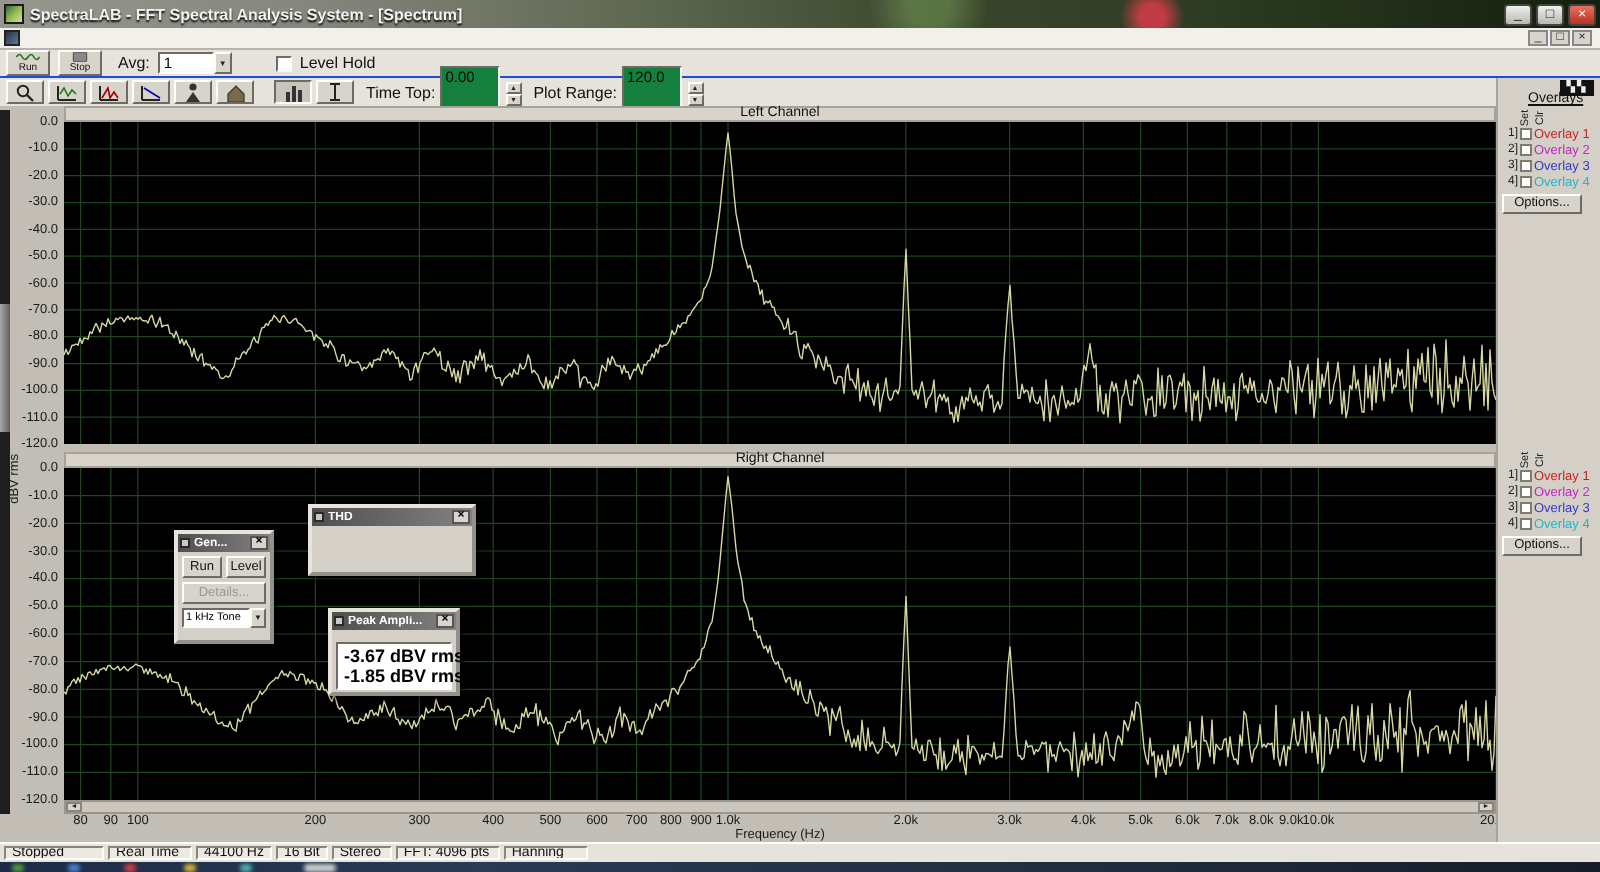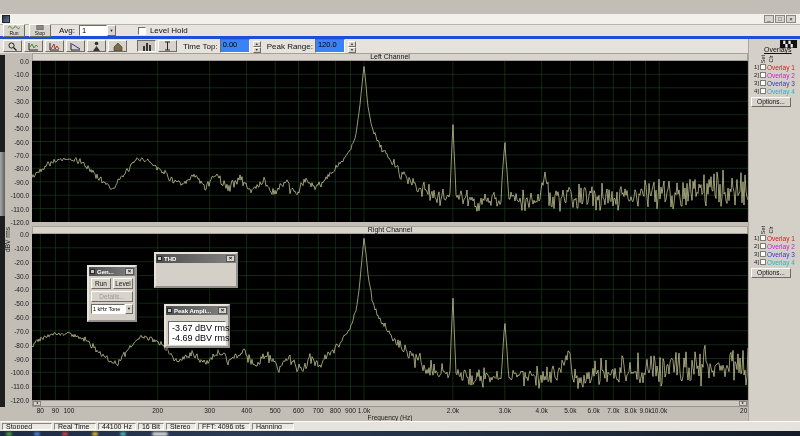--- a/index.html
+++ b/index.html
@@ -21,35 +21,35 @@
 
   
   .menubar{position:absolute;top:14px;left:0;right:0;height:11px;background:#f2f0ea;border-bottom:1px solid #b8b4ac;
     display:flex;align-items:center;padding:0 2px;font-size:8px;color:#111}
   .micon{width:8px;height:8px;background:linear-gradient(135deg,#234,#679);border:1px solid #222;margin-right:3px}
   .menu-item{padding:0 4px;white-space:nowrap}
   .mdibtns{margin-left:auto;display:flex;gap:1px;margin-right:2px}
   .mdib{width:10px;height:8px;background:#d8d4cc;border:1px solid #888;font-size:6px;line-height:6px;text-align:center;color:#222}
 
   
-  .toolbar1{position:absolute;top:25px;left:0;right:0;height:14px;background:#e6e3dc;border-bottom:3px solid #1d4ed8;
+  .toolbar1{position:absolute;top:25px;left:0;right:0;height:14px;background:#e6e3dc;border-bottom:1px solid #1d4ed8;
     display:flex;align-items:center;gap:4px;padding:0 3px}
   .toolbar2{position:absolute;top:39px;left:0;width:748px;height:14px;background:#e6e3dc;
     display:flex;align-items:center;gap:2px;padding:0 3px}
   .raised{border:1px solid;border-color:#fdfdfa #6f6b63 #6f6b63 #fdfdfa;background:#d8d4cc}
   .tbtn{width:22px;height:13px;display:flex;flex-direction:column;align-items:center;justify-content:center;font-size:5px;color:#111}
   .ibtn{width:19px;height:12px;display:flex;align-items:center;justify-content:center}
   .ibtn.pressed{border-color:#6f6b63 #fdfdfa #fdfdfa #6f6b63;background:#c9c5bd}
   .tlabel{font-size:8px;color:#111;white-space:nowrap;margin-left:4px}
   .combo{display:flex;height:11px}
   .cval{width:28px;background:#fff;border:1px solid;border-color:#6f6b63 #fdfdfa #fdfdfa #6f6b63;font-size:7.5px;padding:0 2px;line-height:9px;color:#000}
   .carrow{width:9px;background:#d8d4cc;border:1px solid;border-color:#fdfdfa #6f6b63 #6f6b63 #fdfdfa;font-size:4px;line-height:9px;text-align:center;color:#222}
   .checkbox{width:8px;height:8px;background:#fff;border:1px solid;border-color:#6f6b63 #fdfdfa #fdfdfa #6f6b63}
   .cb-small{width:6px;height:6px;background:#fff;border:1px solid #807c74}
-  .field{width:30px;height:14px;background:#3b82f6;border:1px solid;border-color:#6f6b63 #fdfdfa #fdfdfa #6f6b63;font-size:7.5px;padding:0 2px;line-height:9px;color:#000}
+  .field{width:30px;height:26px;background:#15803d;border:1px solid;border-color:#6f6b63 #fdfdfa #fdfdfa #6f6b63;font-size:7.5px;padding:0 2px;line-height:9px;color:#000}
   .spin{width:8px;height:11px;display:flex;flex-direction:column;margin-left:1px}
   .spin span{flex:1;background:#d8d4cc;border:1px solid;border-color:#fdfdfa #6f6b63 #6f6b63 #fdfdfa;font-size:3.5px;line-height:4px;text-align:center;color:#222}
 
   
   .main{position:absolute;top:53px;left:0;width:748px;height:368px;background:#c2beb6}
   .vscroll{position:absolute;left:0;top:2px;width:5px;height:352px;background:#1e1e1e}
   .vthumb{position:absolute;left:0;width:5px;top:97px;height:64px;background:linear-gradient(90deg,#a8a8a8,#5f5f5f)}
   .ylabels{position:absolute;left:5px;width:26px}
   .ylab{position:absolute;right:2px;font-size:6.5px;color:#1a1a1a;transform:translateY(-50%);white-space:nowrap}
   .chstrip{position:absolute;left:32px;width:716px;height:8px;background:#d8d4cc;border:1px solid #a6a29a;
@@ -89,34 +89,43 @@
   .gbtn{flex:1;height:11px;font-size:6.5px;line-height:9px;text-align:center;color:#111}
   .gbtn.disabled{color:#999}
   .gcombo{display:flex;height:10px}
   .gcval{flex:1;background:#fff;border:1px solid;border-color:#6f6b63 #fdfdfa #fdfdfa #6f6b63;font-size:5.5px;line-height:8px;padding:0 1px;color:#000}
   .gcarrow{width:8px;background:#d8d4cc;border:1px solid;border-color:#fdfdfa #6f6b63 #6f6b63 #fdfdfa;font-size:4px;line-height:8px;text-align:center;color:#222}
   #thd{left:154px;top:252px;width:84px;height:36px}
   #peak{left:164px;top:304px;width:66px;height:44px}
   .valbody{margin:2px;background:#fff;border:1px solid;border-color:#6f6b63 #fdfdfa #fdfdfa #6f6b63;padding:1px 3px}
   #thd .val{font-size:11px;font-weight:bold;letter-spacing:.5px;line-height:11px;color:#000;white-space:nowrap}
   #peak .valbody{margin-top:6px}
-  #peak .val{font-size:9px;font-weight:normal;line-height:10px;color:#000;white-space:nowrap}
+  #peak .val{font-size:9px;font-weight:bold;line-height:10px;color:#000;white-space:nowrap}
 
   
   .statusbar{position:absolute;top:421px;left:0;right:0;height:10px;background:#e6e3dc;border-top:1px solid #fdfdfa;
     display:flex;gap:2px;padding:1px 2px;font-size:7px;color:#111}
   .scell{background:#ece9e2;border:1px solid;border-color:#8a867e #fdfdfa #fdfdfa #8a867e;padding:0 3px;line-height:6px;white-space:nowrap;overflow:hidden}
   .taskbar{position:absolute;top:431px;left:0;right:0;height:5px;background:linear-gradient(90deg,#1d2b47,#2a3a55 30%,#202c3e 70%,#151c28)}
   .tkdot{position:absolute;top:1px;width:6px;height:4px;border-radius:2px;filter:blur(1px)}
 </style>
 </head>
 <body>
 
 <div class="window">
 
+  <div class="titlebar">
+    <div class="ticon"></div>
+    <div class="titletext">SpectraLAB - FFT Spectral Analysis System - [Spectrum]</div>
+    <div class="winbtns">
+      <div class="wbtn">_</div>
+      <div class="wbtn">□</div>
+      <div class="wbtn close">×</div>
+    </div>
+  </div>
 
   <div class="menubar">
     <div class="micon"></div>
     <div class="mdibtns">
       <div class="mdib">_</div>
       <div class="mdib">□</div>
       <div class="mdib">×</div>
     </div>
   </div>
 
@@ -191,21 +200,21 @@
       <svg width="7" height="10" viewBox="0 0 7 10">
           <path d="M1,1 H6 M3.5,1 V9 M1,9 H6" stroke="#222" stroke-width="1" fill="none"></path>
         </svg>
     </div>
     <span class="tlabel">Time Top:</span>
     <div class="field">0.00</div>
     <div class="spin">
       <span>▲</span>
       <span>▼</span>
     </div>
-    <span class="tlabel">Peak Range:</span>
+    <span class="tlabel">Plot Range:</span>
     <div class="field">120.0</div>
     <div class="spin">
       <span>▲</span>
       <span>▼</span>
     </div>
   </div>
 
   <div class="main">
     <div class="vscroll">
         <div class="vthumb"></div>
@@ -373,21 +382,21 @@
   </div>
 
   <div class="fwin" id="peak">
     <div class="ftitle">
       <div class="fticon"></div>
       <div class="ftext">Peak Ampli...</div>
       <div class="fx">×</div>
     </div>
     <div class="valbody">
       <div class="val">-3.67 dBV rms</div>
-      <div class="val">-4.69 dBV rms</div>
+      <div class="val">-1.85 dBV rms</div>
     </div>
   </div>
 
   <div class="statusbar" id="statusbar">
       <div class="scell" style="min-width: 50px;">Stopped</div>
       <div class="scell" style="min-width: 42px;">Real Time</div>
       <div class="scell" style="min-width: 36px;">44100 Hz</div>
       <div class="scell" style="min-width: 24px;">16 Bit</div>
       <div class="scell" style="min-width: 30px;">Stereo</div>
       <div class="scell" style="min-width: 52px;">FFT: 4096 pts</div>

